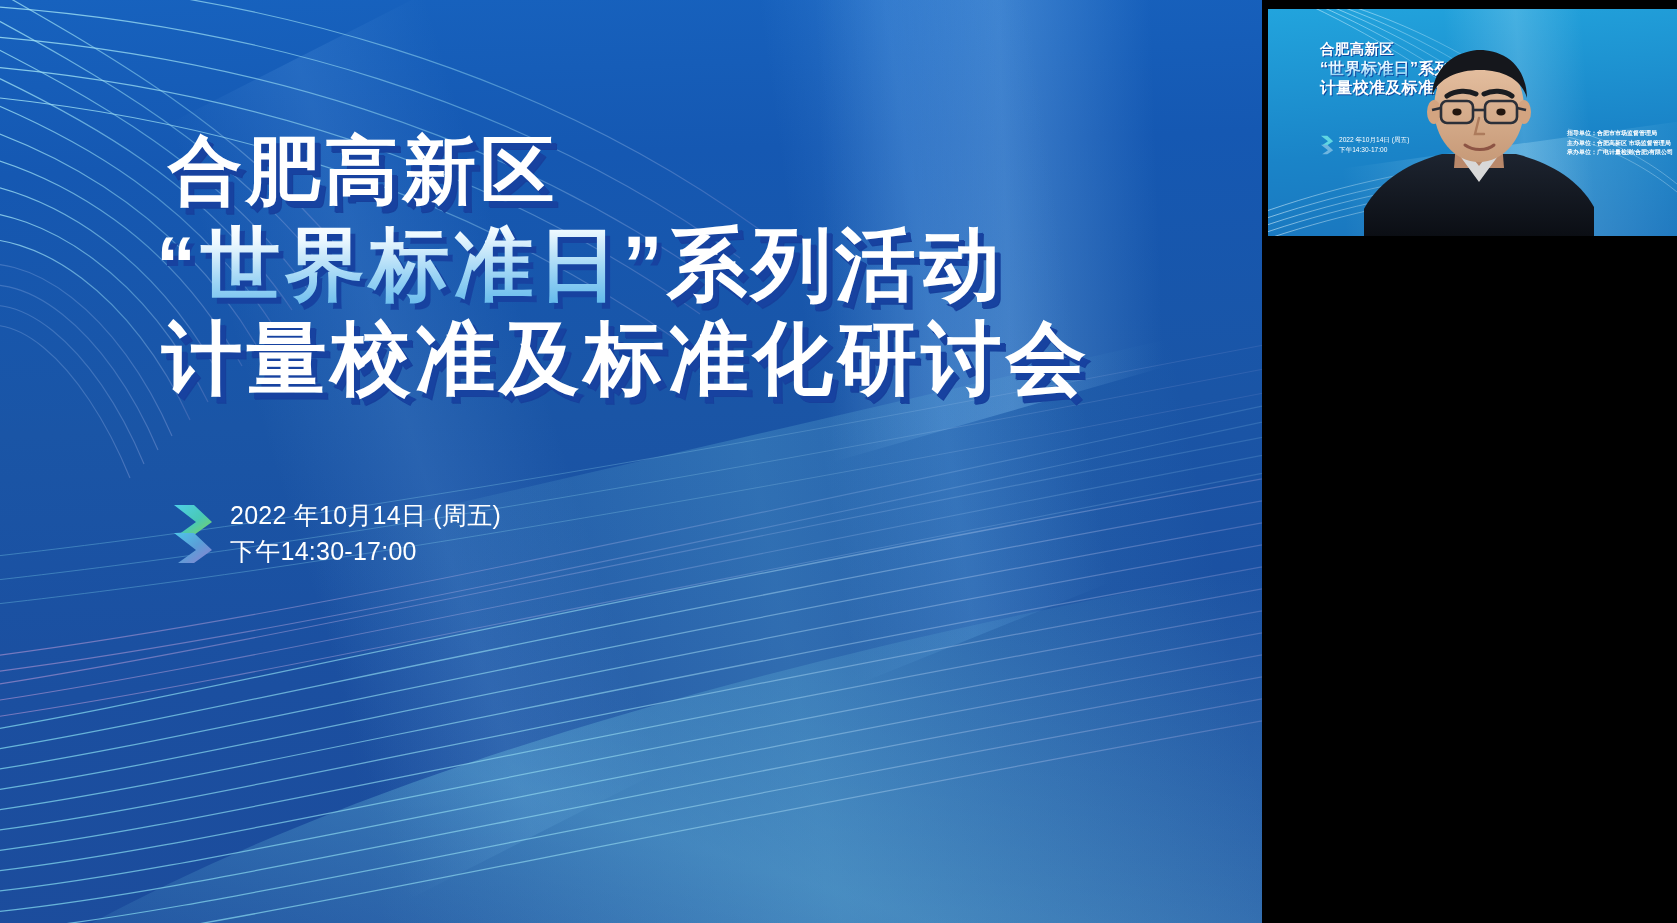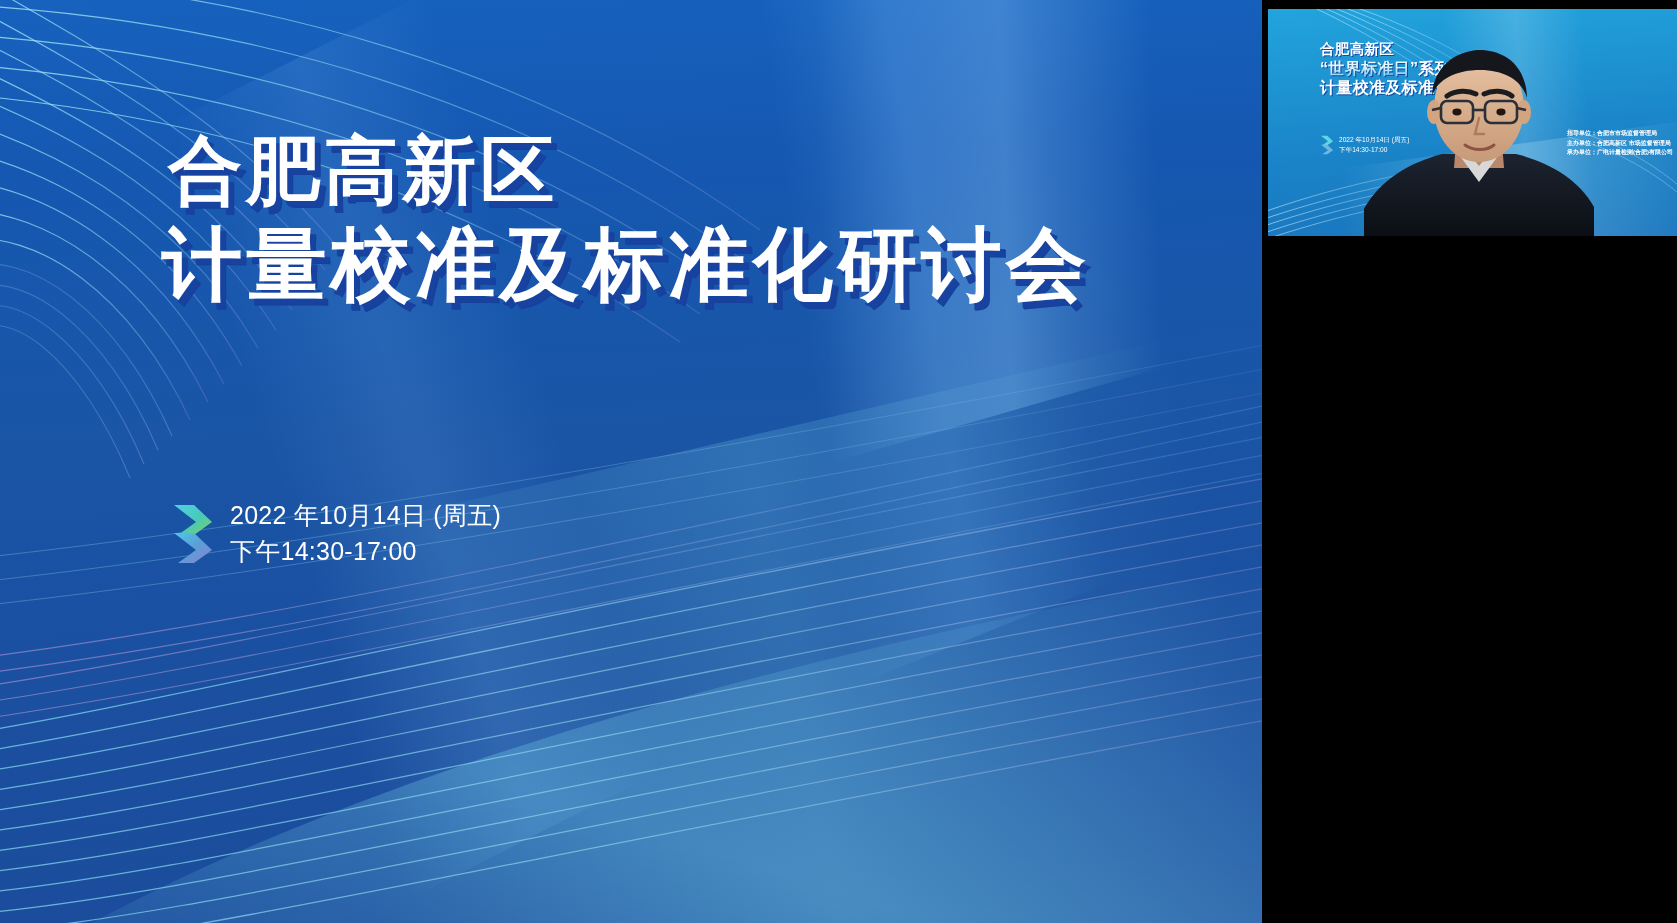--- a/index.html
+++ b/index.html
@@ -242,20 +242,21 @@
 
       <g fill="none" stroke="url(#lnBot)" stroke-width=".9" opacity=".5">
         <path d="M-40,560 C240,530 620,470 1300,338"></path>
         <path d="M-40,584 C240,554 620,494 1300,362"></path>
         <path d="M-40,608 C240,578 620,518 1300,386"></path>
       </g>
     </svg>
 
     <div class="title-block">
       <div class="tline t1 wht">合肥高新区</div>
+      <div class="tline t2"><span class="quote">“</span><span class="grad">世界标准日</span><span class="quote">”</span><span class="wht">系列活动</span></div>
       <div class="tline t3 wht">计量校准及标准化研讨会</div>
     </div>
 
     <div class="date-block">
       <svg class="chev" viewBox="0 0 42 62">
         <defs>
           <linearGradient id="cg1" x1="0" y1="0" x2="1" y2="1">
             <stop offset="0%" stop-color="#4fd0e8"></stop>
             <stop offset="55%" stop-color="#49c9b6"></stop>
             <stop offset="100%" stop-color="#7fd35a"></stop>

